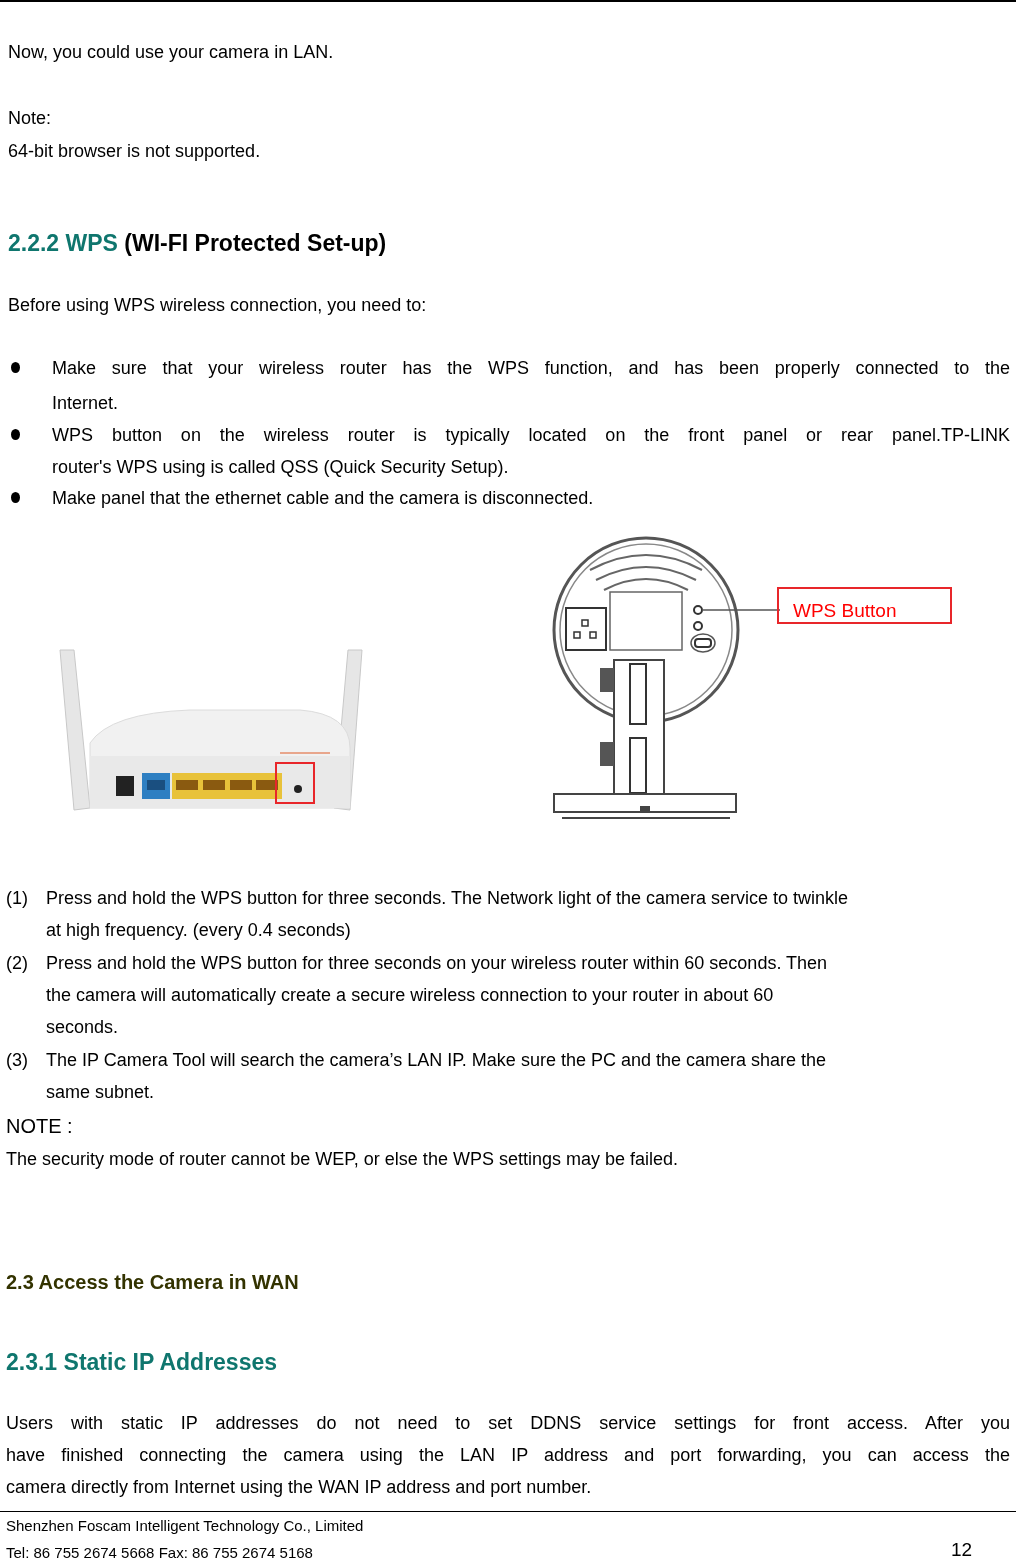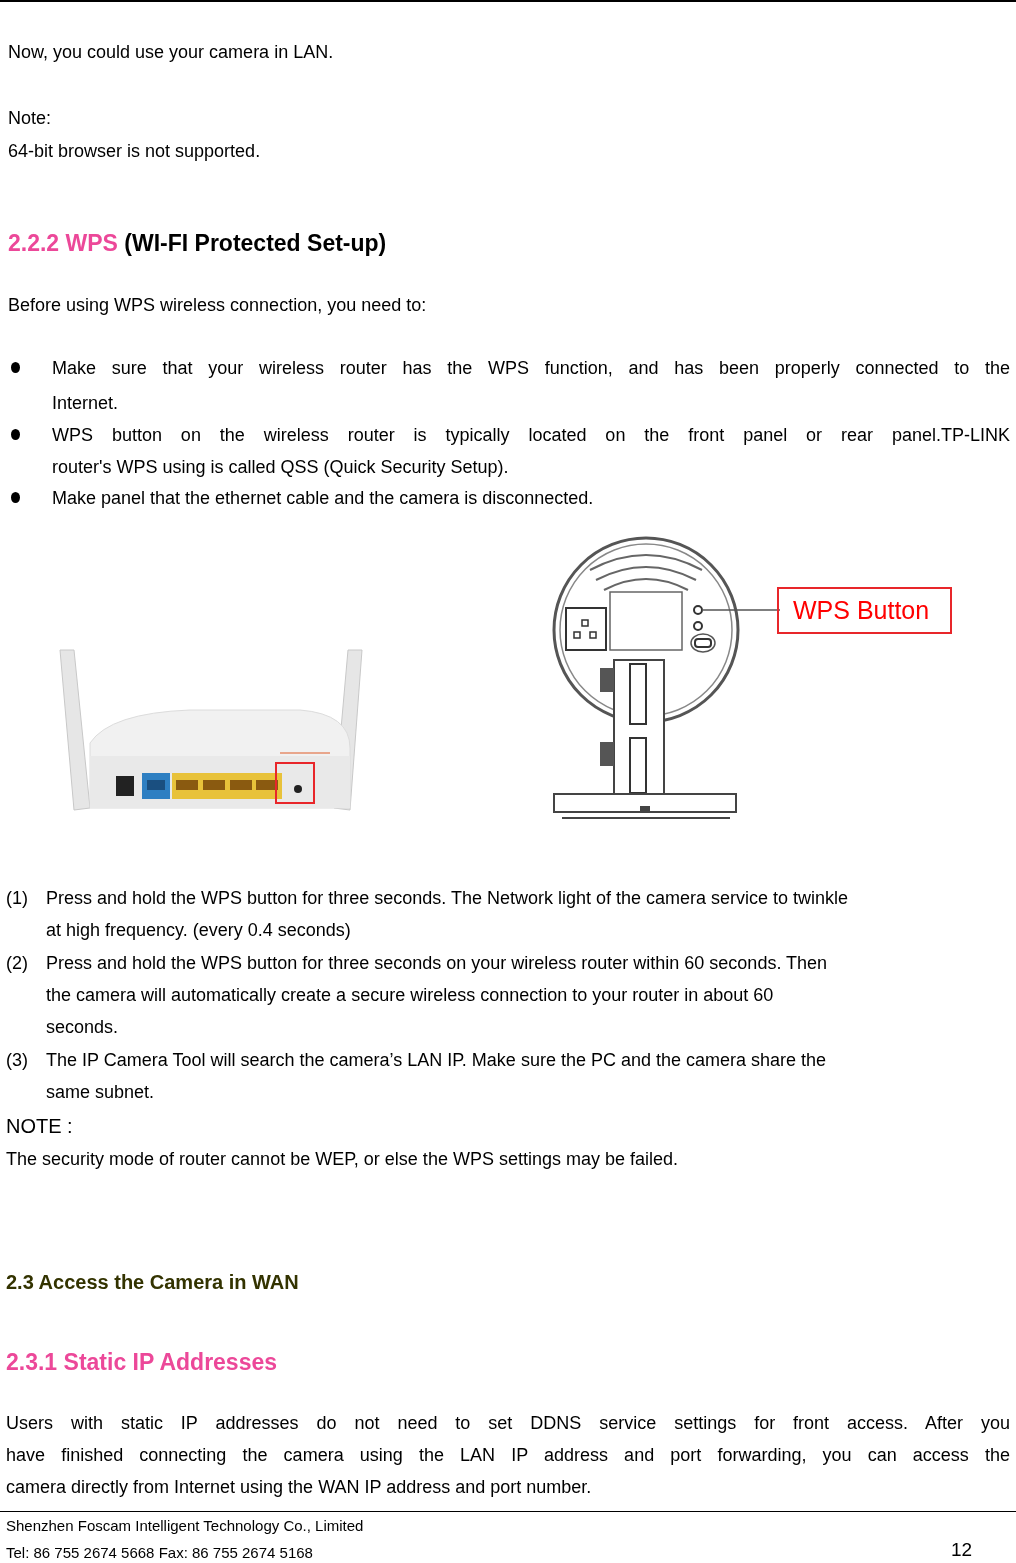--- a/index.html
+++ b/index.html
@@ -6,30 +6,30 @@
   body {
     width: 1016px; height: 1563px; position: relative; overflow: hidden;
     font-family: "Liberation Sans", sans-serif; color: #000;
   }
   .abs { position: absolute; }
   .top-rule { left: 0; top: 0; width: 1016px; height: 2px; background: #000; }
   .p { font-size: 18px; line-height: 20px; white-space: nowrap; }
   .bold { font-weight: normal; }
   .h3 { font-size: 23px; font-weight: bold; line-height: 26px; white-space: nowrap; }
   .h2 { font-size: 20px; font-weight: bold; line-height: 32px; white-space: nowrap; }
-  .blue { color: #ec4899; }
+  .blue { color: #0f766e; }
   .olive { color: #333300; }
   .justify-line { display: block; width: 958px; text-align: justify; text-align-last: justify; white-space: normal; }
   .bullet-dot {
     width: 9px; height: 11px; border-radius: 50%; background: #000;
   }
   .wps-label-box {
-    left: 777px; top: 587px; width: 175px; height: 47px;
+    left: 777px; top: 587px; width: 175px; height: 37px;
     border: 2px solid #e8262a; box-sizing: border-box;
-    color: #ff0000; font-size: 25px; line-height: 43px; padding-left: 14px;
+    color: #ff0000; font-size: 19px; line-height: 43px; padding-left: 14px;
   }
   .bottom-rule { left: 0; top: 1511px; width: 1016px; height: 1px; background: #000; }
   .footer { font-size: 15px; line-height: 18px; white-space: nowrap; }
 </style>
 </head>
 <body>
 
 <div class="abs top-rule"></div>
 
 <div class="abs p" style="left:8px; top:42px;">Now, you could use your camera in LAN.</div>

